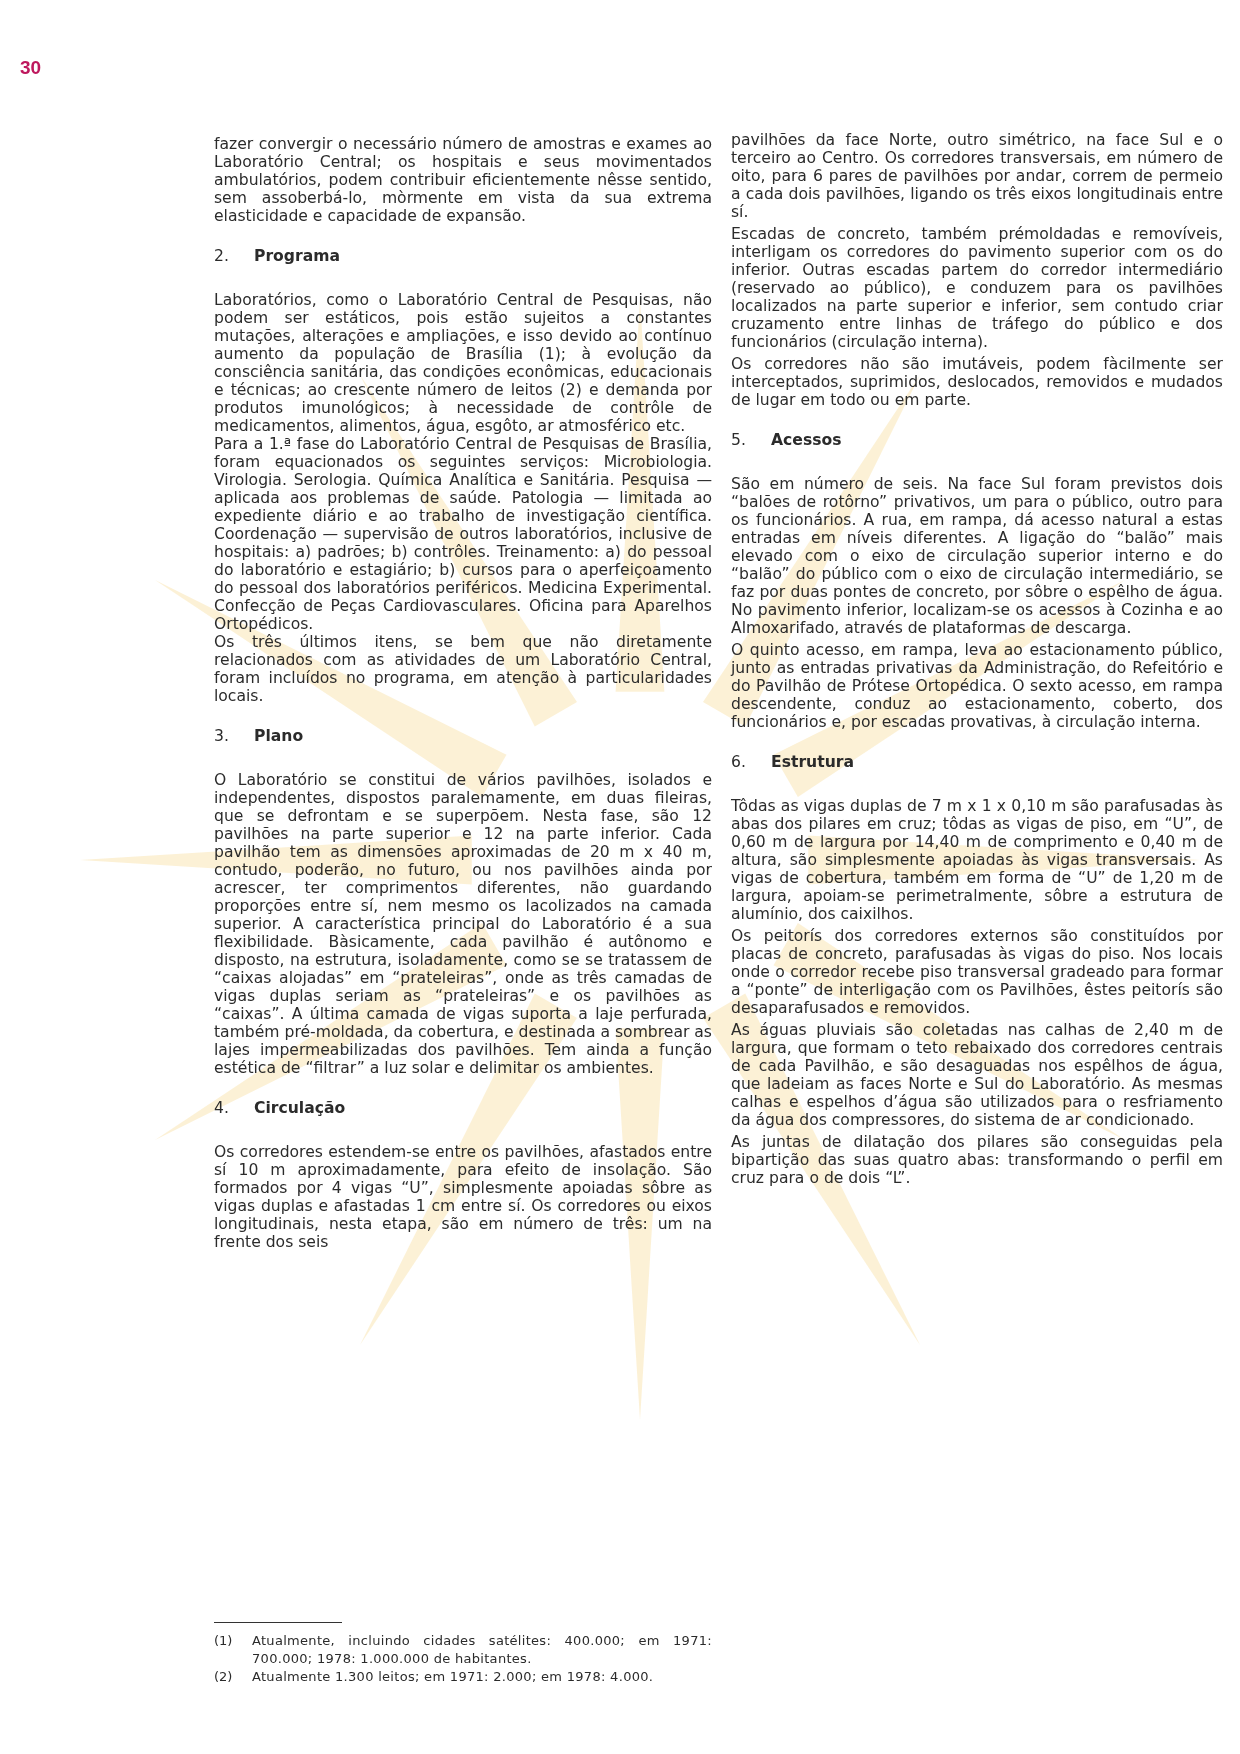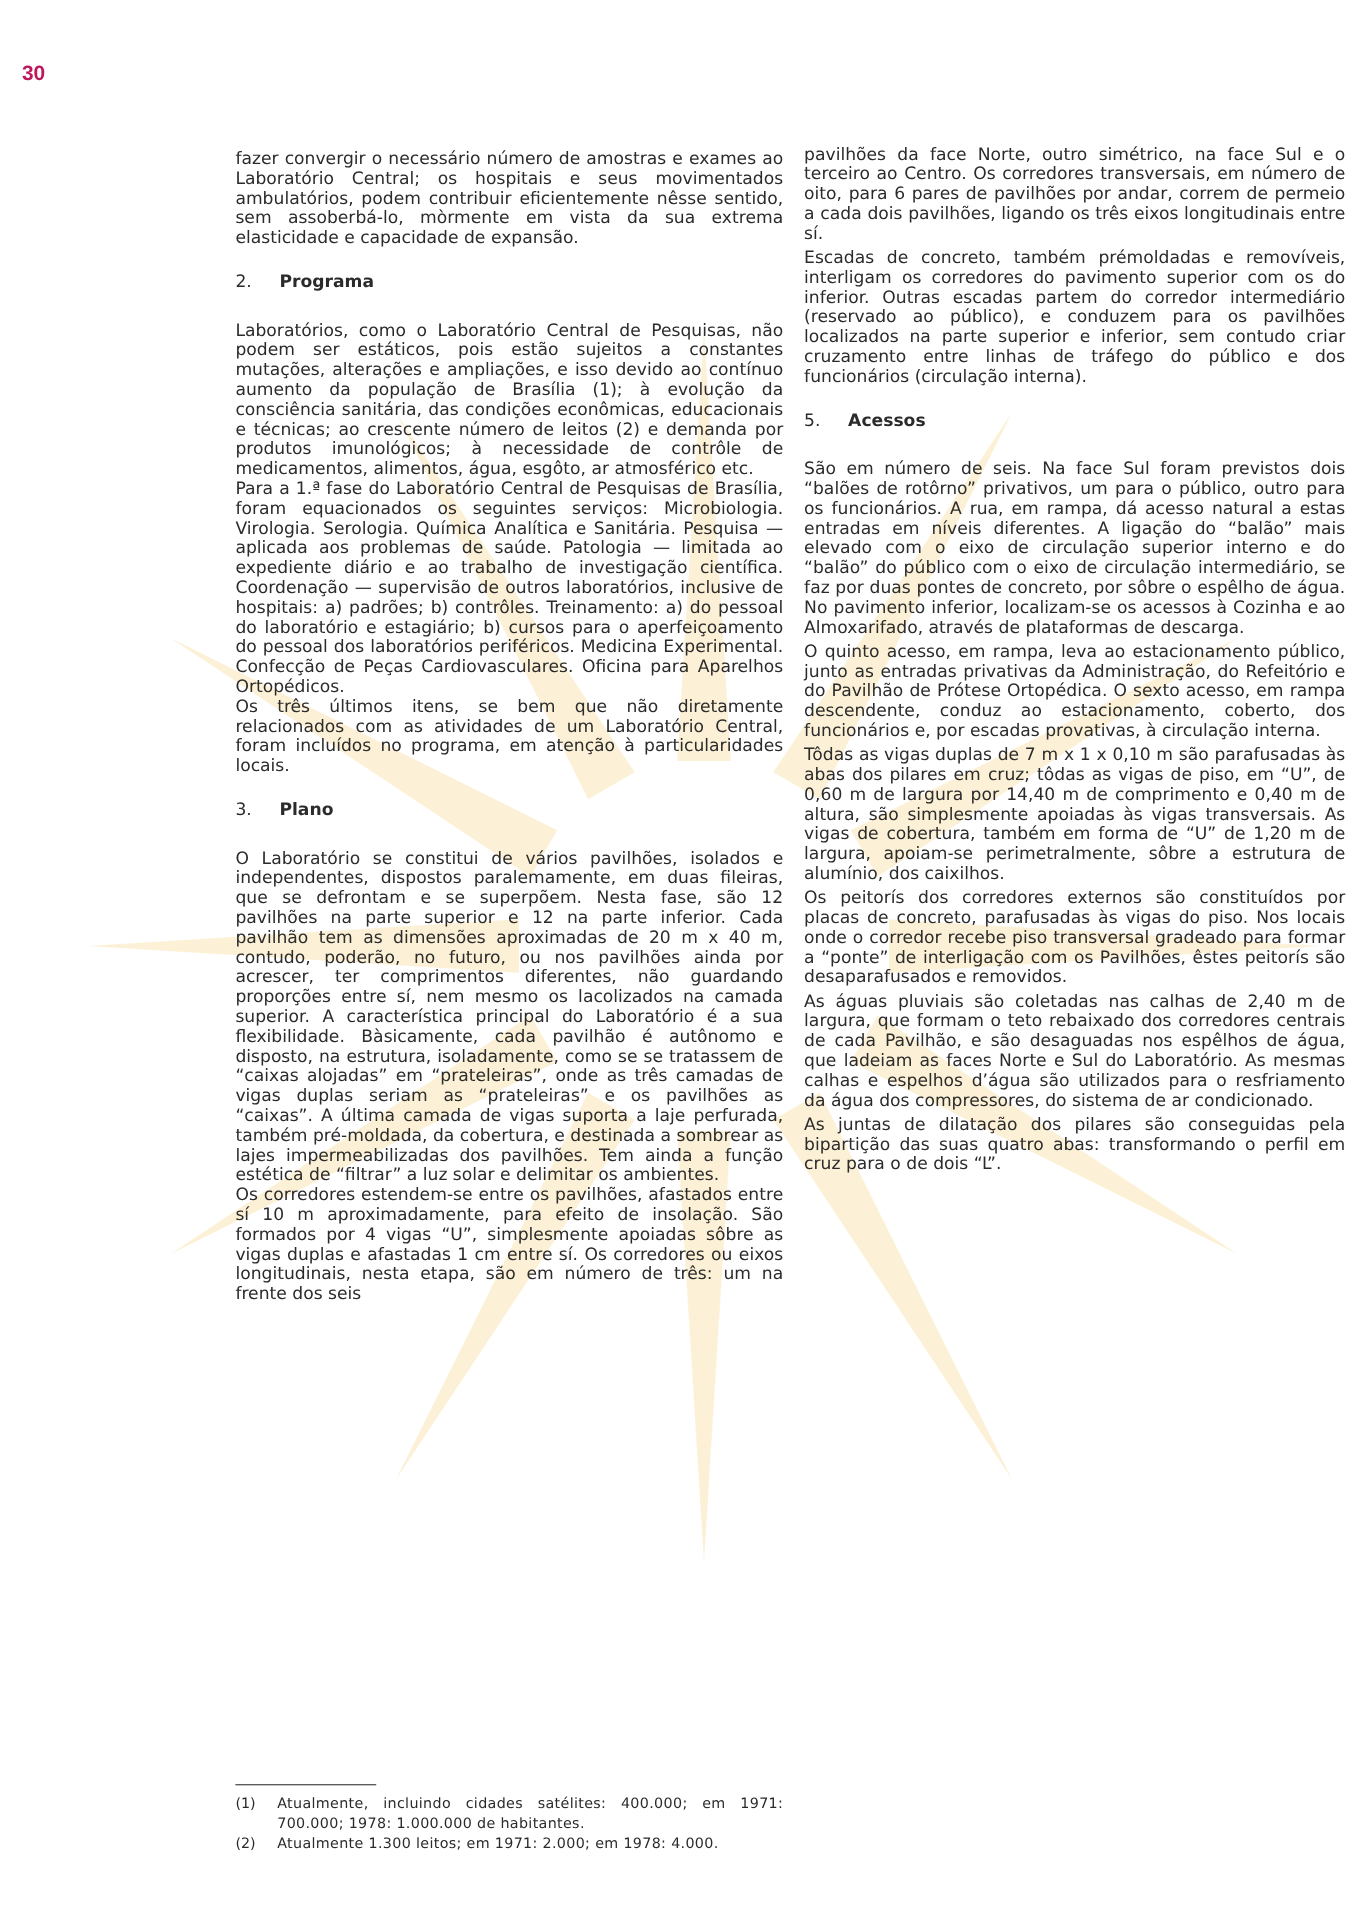--- a/index.html
+++ b/index.html
@@ -59,42 +59,49 @@
   </div>
   <p>Laboratórios, como o Laboratório Central de Pesquisas, não podem ser estáticos, pois estão sujeitos a constantes mutações, alterações e ampliações, e isso devido ao contínuo aumento da população de Brasília (1); à evolução da consciência sanitária, das condições econômicas, educacionais e técnicas; ao crescente número de leitos (2) e demanda por produtos imunológicos; à necessidade de contrôle de medicamentos, alimentos, água, esgôto, ar atmosférico etc.</p>
   <p>Para a 1.ª fase do Laboratório Central de Pesquisas de Brasília, foram equacionados os seguintes serviços: Microbiologia. Virologia. Serologia. Química Analítica e Sanitária. Pesquisa — aplicada aos problemas de saúde. Patologia — limitada ao expediente diário e ao trabalho de investigação científica. Coordenação — supervisão de outros laboratórios, inclusive de hospitais: a) padrões; b) contrôles. Treinamento: a) do pessoal do laboratório e estagiário; b) cursos para o aperfeiçoamento do pessoal dos laboratórios periféricos. Medicina Experimental. Confecção de Peças Cardiovasculares. Oficina para Aparelhos Ortopédicos.</p>
   <p>Os três últimos itens, se bem que não diretamente relacionados com as atividades de um Laboratório Central, foram incluídos no programa, em atenção à particularidades locais.</p>
 
   <div class="heading">
     <span class="num">3.</span><span class="title">Plano</span>
   </div>
   <p>O Laboratório se constitui de vários pavilhões, isolados e independentes, dispostos paralemamente, em duas fileiras, que se defrontam e se superpõem. Nesta fase, são 12 pavilhões na parte superior e 12 na parte inferior. Cada pavilhão tem as dimensões aproximadas de 20 m x 40 m, contudo, poderão, no futuro, ou nos pavilhões ainda por acrescer, ter comprimentos diferentes, não guardando proporções entre sí, nem mesmo os lacolizados na camada superior. A característica principal do Laboratório é a sua flexibilidade. Bàsicamente, cada pavilhão é autônomo e disposto, na estrutura, isoladamente, como se se tratassem de “caixas alojadas” em “prateleiras”, onde as três camadas de vigas duplas seriam as “prateleiras” e os pavilhões as “caixas”. A última camada de vigas suporta a laje perfurada, também pré-moldada, da cobertura, e destinada a sombrear as lajes impermeabilizadas dos pavilhões. Tem ainda a função estética de “filtrar” a luz solar e delimitar os ambientes.</p>
 
+  <div class="heading">
+    <span class="num">4.</span><span class="title">Circulação</span>
+  </div>
   <p>Os corredores estendem-se entre os pavilhões, afastados entre sí 10 m aproximadamente, para efeito de insolação. São formados por 4 vigas “U”, simplesmente apoiadas sôbre as vigas duplas e afastadas 1 cm entre sí. Os corredores ou eixos longitudinais, nesta etapa, são em número de três: um na frente dos seis</p>
 </div>
 
 <div class="footnotes">
   <div class="fn-rule"></div>
   <div class="fn">
     <span class="fn-mark">(1)</span>
     <span class="fn-text">Atualmente, incluindo cidades satélites: 400.000; em 1971: 700.000; 1978: 1.000.000 de habitantes.</span>
   </div>
   <div class="fn">
     <span class="fn-mark">(2)</span>
     <span class="fn-text">Atualmente 1.300 leitos; em 1971: 2.000; em 1978: 4.000.</span>
   </div>
 </div>
 
 <div class="col col-right">
   <p>pavilhões da face Norte, outro simétrico, na face Sul e o terceiro ao Centro. Os corredores transversais, em número de oito, para 6 pares de pavilhões por andar, correm de permeio a cada dois pavilhões, ligando os três eixos longitudinais entre sí.</p>
   <p class="gap">Escadas de concreto, também prémoldadas e removíveis, interligam os corredores do pavimento superior com os do inferior. Outras escadas partem do corredor intermediário (reservado ao público), e conduzem para os pavilhões localizados na parte superior e inferior, sem contudo criar cruzamento entre linhas de tráfego do público e dos funcionários (circulação interna).</p>
+  <p class="gap">Os corredores não são imutáveis, podem fàcilmente ser interceptados, suprimidos, deslocados, removidos e mudados de lugar em todo ou em parte.</p>
 
   <div class="heading">
     <span class="num">5.</span><span class="title">Acessos</span>
   </div>
   <p>São em número de seis. Na face Sul foram previstos dois “balões de rotôrno” privativos, um para o público, outro para os funcionários. A rua, em rampa, dá acesso natural a estas entradas em níveis diferentes. A ligação do “balão” mais elevado com o eixo de circulação superior interno e do “balão” do público com o eixo de circulação intermediário, se faz por duas pontes de concreto, por sôbre o espêlho de água. No pavimento inferior, localizam-se os acessos à Cozinha e ao Almoxarifado, através de plataformas de descarga.</p>
   <p class="gap">O quinto acesso, em rampa, leva ao estacionamento público, junto as entradas privativas da Administração, do Refeitório e do Pavilhão de Prótese Ortopédica. O sexto acesso, em rampa descendente, conduz ao estacionamento, coberto, dos funcionários e, por escadas provativas, à circulação interna.</p>
 
+  <div class="heading">
+    <span class="num">6.</span><span class="title">Estrutura</span>
+  </div>
   <p class="gap">Tôdas as vigas duplas de 7 m x 1 x 0,10 m são parafusadas às abas dos pilares em cruz; tôdas as vigas de piso, em “U”, de 0,60 m de largura por 14,40 m de comprimento e 0,40 m de altura, são simplesmente apoiadas às vigas transversais. As vigas de cobertura, também em forma de “U” de 1,20 m de largura, apoiam-se perimetralmente, sôbre a estrutura de alumínio, dos caixilhos.</p>
   <p class="gap">Os peitorís dos corredores externos são constituídos por placas de concreto, parafusadas às vigas do piso. Nos locais onde o corredor recebe piso transversal gradeado para formar a “ponte” de interligação com os Pavilhões, êstes peitorís são desaparafusados e removidos.</p>
   <p class="gap">As águas pluviais são coletadas nas calhas de 2,40 m de largura, que formam o teto rebaixado dos corredores centrais de cada Pavilhão, e são desaguadas nos espêlhos de água, que ladeiam as faces Norte e Sul do Laboratório. As mesmas calhas e espelhos d’água são utilizados para o resfriamento da água dos compressores, do sistema de ar condicionado.</p>
   <p class="gap">As juntas de dilatação dos pilares são conseguidas pela bipartição das suas quatro abas: transformando o perfil em cruz para o de dois “L”.</p>
 </div>
 
 </body></html>

